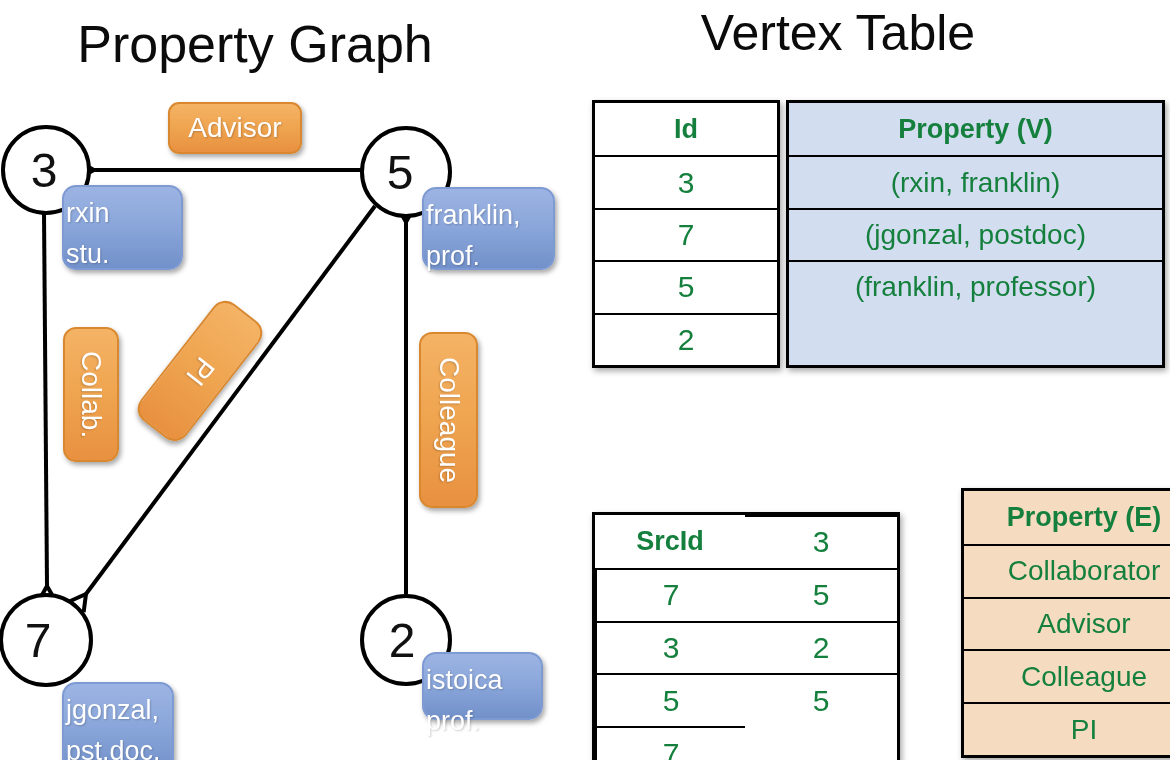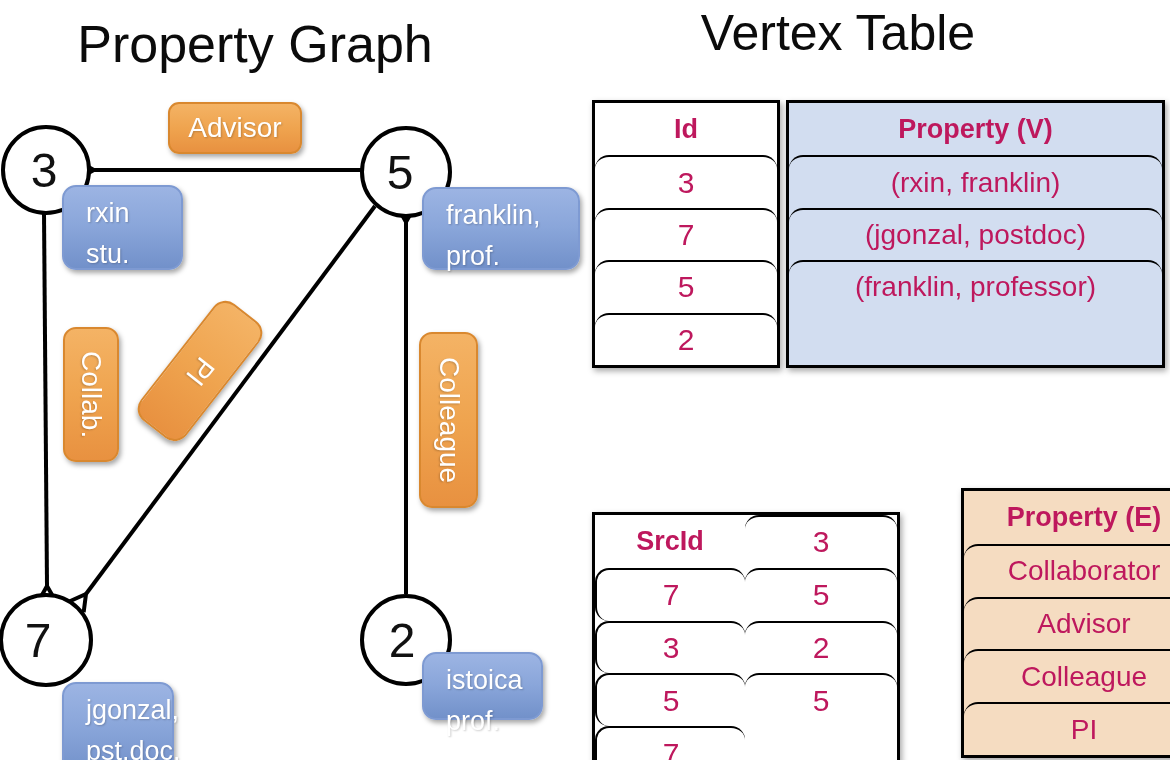--- a/index.html
+++ b/index.html
@@ -16,48 +16,48 @@
   
   .diagram-svg{position:absolute;left:0;top:0;}
   .node-circle{fill:#ffffff;stroke:#000000;stroke-width:4px;}
   .edge-line{stroke:#000000;stroke-width:4px;fill:none;}
   .node-num{font-family:"Liberation Sans", sans-serif;font-size:48px;font-weight:300;fill:#111;text-anchor:middle;}
 
   .vbox{
     position:absolute;border-radius:14px;color:#fff;
     background:linear-gradient(180deg,#9cb4e3 0%,#8aa6da 48%,#7291ca 100%);
     border:2px solid #7e9ad2;box-shadow:2px 3px 5px rgba(0,0,0,0.35);
-    font-size:27px;line-height:1.5;padding:6px 0 0 22px;box-sizing:border-box;
+    font-size:27px;line-height:1.5;padding:6px 0 0 2px;box-sizing:border-box;
     text-shadow:1px 1px 2px rgba(0,0,0,0.2);
   }
   .ebox{
     position:absolute;border-radius:11px;color:#fff;
     background:linear-gradient(180deg,#f4b365 0%,#efa44f 50%,#e89140 100%);
     border:2px solid #d9882f;box-shadow:2px 3px 5px rgba(0,0,0,0.35);
     display:flex;align-items:center;justify-content:center;
     font-size:28px;box-sizing:border-box;text-shadow:1px 1px 2px rgba(0,0,0,0.2);
   }
   .ebox .vtext{writing-mode:vertical-rl;}
   .box-advisor{left:168px;top:102px;width:134px;height:52px;}
   .box-collab{left:63px;top:327px;width:56px;height:135px;border-radius:13px;}
   .box-pi{left:171px;top:297px;width:58px;height:148px;transform:rotate(38deg);border-radius:15px;}
   .box-colleague{left:419px;top:332px;width:59px;height:176px;border-radius:13px;}
   .box-rxin{left:62px;top:185px;width:121px;height:85px;}
-  .box-franklin{left:422px;top:187px;width:158px;height:83px;}
+  .box-franklin{left:422px;top:187px;width:133px;height:83px;}
   .box-jgonzal{left:62px;top:650px;width:112px;height:92px;margin-top:32px;}
   .box-istoica{left:422px;top:652px;width:121px;height:68px;}
 
   
   .tbox{
     position:absolute;border:3px solid #000;box-sizing:border-box;
     display:grid;box-shadow:2px 3px 6px rgba(0,0,0,0.35);
   }
   .tbox .cell{
     display:flex;align-items:center;justify-content:center;
-    border-top:2px solid #000;font-size:30px;color:#be185d;white-space:nowrap;border-radius:14px;
+    border-top:2px solid #000;font-size:30px;color:#15803d;white-space:nowrap;
   }
   .tbox .cell.first{border-top:none;}
   .tbox .cell.th{font-weight:bold;font-size:27px;}
   .tbox .cell.prop{font-size:28px;}
   .tbox .cell.colsep{border-left:2px solid #000;}
 
   .vtable-id{left:592px;top:100px;width:188px;height:268px;background:#fff;grid-template-rows:repeat(5,1fr);}
   .vtable-prop{left:786px;top:100px;width:379px;height:268px;background:#d2ddf0;grid-template-rows:repeat(5,1fr);}
   .etable-ids{left:592px;top:488px;width:308px;height:270px;background:#fff;
               grid-template-columns:150px 1fr;grid-template-rows:repeat(5,1fr);margin-top:24px;}

